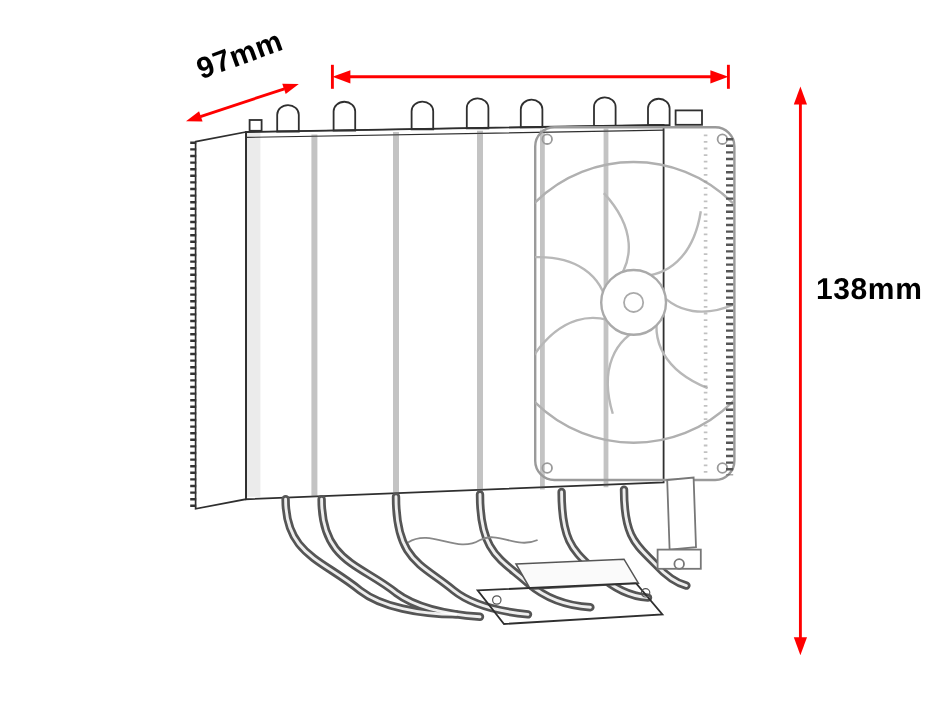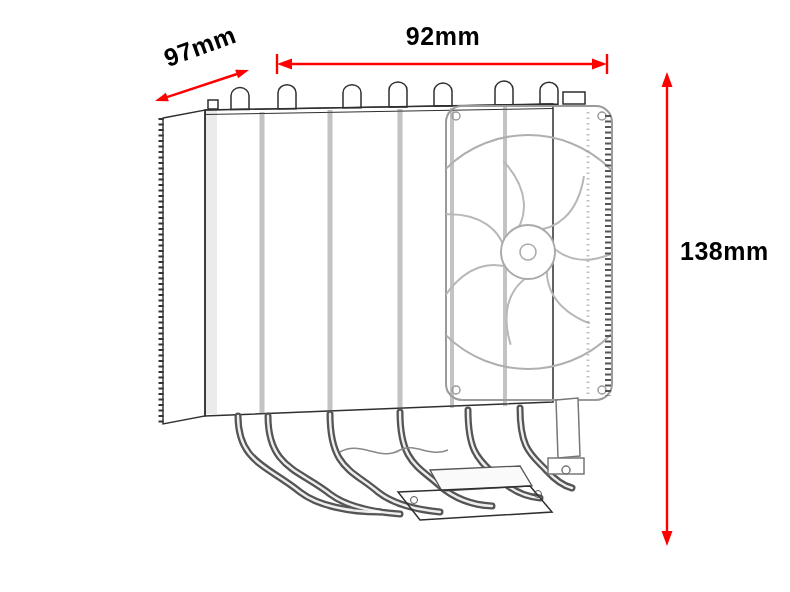--- a/index.html
+++ b/index.html
@@ -15,35 +15,34 @@
     position:absolute;
     font-weight:700;
     font-size:25px;
     color:#000;
     letter-spacing:.5px;
     white-space:nowrap;
     text-align:center;
   }
   .dim-label.width{left:278px;top:22px;width:330px;}
   .dim-label.depth{left:148px;top:32px;width:104px;transform:rotate(-20deg);}
-  .dim-label.height{left:680px;top:237px;}
+  .dim-label.height{left:680px;top:227px;}
   
   .outline{stroke:var(--ink,#2f2f2f);fill:none;}
   .arrow-line{stroke:var(--arrow,#ff0000);stroke-width:2.4;fill:none;}
   .arrow-head{fill:var(--arrow,#ff0000);stroke:none;}
   .fan{stroke:var(--sketch,#9a9a9a);fill:none;}
   .pipe{stroke:#555;stroke-width:7;fill:none;stroke-linecap:round;}
   .pipe-hl{stroke:#fff;stroke-width:2.4;fill:none;opacity:.9;stroke-linecap:round;}
 </style>
 </head>
 <body>
 
 <div class="canvas" aria-label="Technical line drawing of a tower CPU cooler with heat pipes and side fan, annotated with dimensions">
 
-  <div class="dim-label width">92mm</div>
   <div class="dim-label depth">97mm</div>
   <div class="dim-label height">138mm</div>
 
   <svg class="drawing" viewBox="0 0 790 592" xmlns="http://www.w3.org/2000/svg">
     <defs>
       <pattern id="finsF" width="10" height="7.5" patternUnits="userSpaceOnUse">
         <path d="M0,3.75 H10" stroke="#6a6a6a" stroke-width="1" opacity="0.85"></path>
       </pattern>
       <pattern id="finsL" width="10" height="7.5" patternUnits="userSpaceOnUse">
         <path d="M0,3.75 H10" stroke="#3d3d3d" stroke-width="1.6"></path>

